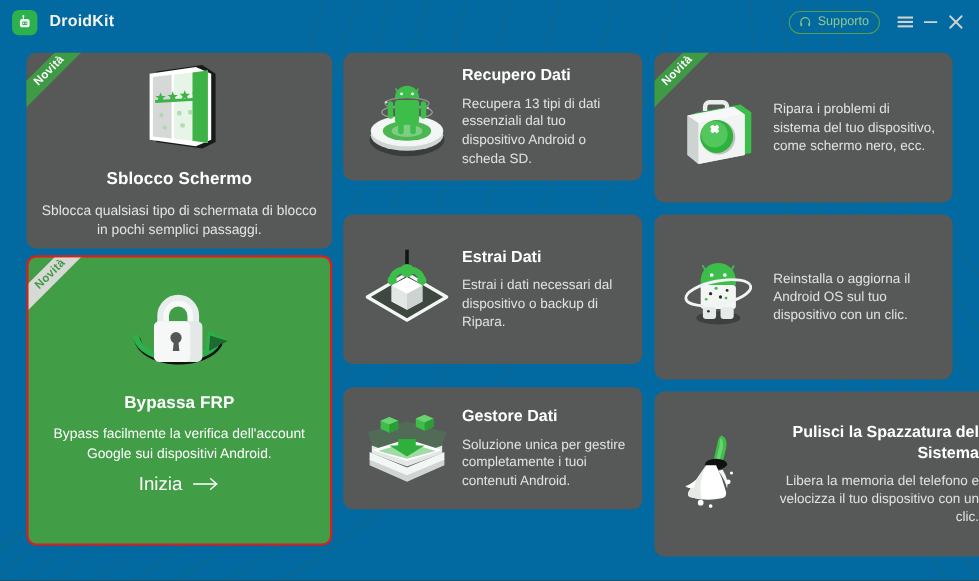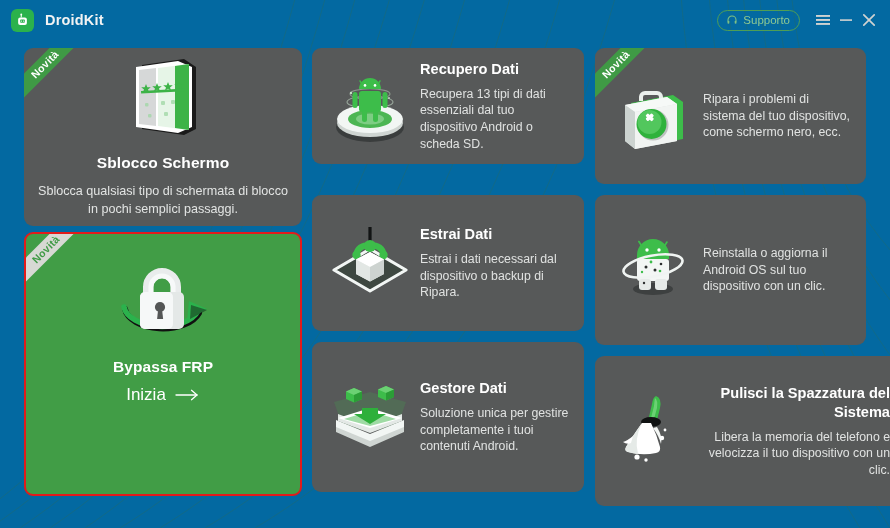--- a/index.html
+++ b/index.html
@@ -300,20 +300,21 @@
             <polygon points="80,44 96,49 79,58" fill="#111111" opacity=".45"></polygon>
             <path d="M37 33 v-7 a14 14 0 0 1 28 0 v7" fill="none" stroke="#e9ecec" stroke-width="10" stroke-linecap="round"></path>
             <path d="M40 33 v-7 a11 11 0 0 1 22 0 v7" fill="none" stroke="#f7f9f9" stroke-width="5.2" stroke-linecap="round"></path>
             <rect x="29" y="31" width="44" height="37" rx="5" fill="#e4e8e7"></rect>
             <rect x="29" y="31" width="33" height="37" rx="5" fill="#f6f8f8"></rect>
             <circle cx="49" cy="46" r="5.1" fill="#545656"></circle>
             <path d="M47.1 48.5 h4 l1 9.5 h-6 z" fill="#545656"></path>
           </svg>
         </div>
         <div class="v-title" style="margin-top:14px;">Bypassa FRP</div>
+        <div class="v-desc" style="margin-top:10px; padding:0 12px;">Bypass facilmente la verifica dell'account Google sui dispositivi Android.</div>
         <div class="start-link" style="margin-top:9px;">
           <span>Inizia</span>
           <span>
             <svg width="25" height="12" viewBox="0 0 25 12" stroke="#ffffff" stroke-width="1.3" fill="none" stroke-linecap="round" stroke-linejoin="round">
               <line x1="1" y1="6" x2="22" y2="6"></line>
               <polyline points="16.5,1.3 22,6 16.5,10.7"></polyline>
             </svg>
           </span>
         </div>
       </div>
@@ -370,21 +371,21 @@
             <polygon points="44,46 44,60.5 30,53 30,38.5" fill="#e2e7e4"></polygon>
           </svg>
         </div>
         <div class="h-text">
           <div class="h-title">Estrai Dati</div>
           <div class="h-desc">Estrai i dati necessari dal dispositivo o backup di Ripara.</div>
         </div>
       </div>
     </div>
 
-    <div class="card" style="left:312px; top:302px; width:272px; height:150px;">
+    <div class="card" style="left:312px; top:312px; width:272px; height:111px;">
       <div class="h-body">
         <div class="h-art">
           <svg width="92" height="90" viewBox="0 0 92 90">
             <polygon points="46,20 82,30 72,58 20,58 10,30" fill="#3dbd4a" opacity=".18"></polygon>
             <polygon points="46,68 80,54 80,60 46,75 12,60 12,54" fill="#cfd5d2"></polygon>
             <polygon points="46,62 80,48 80,55 46,69 12,55 12,48" fill="#f2f6f4"></polygon>
             <polygon points="46,54 78,42 78,49 46,61 14,49 14,42" fill="#e3e8e5"></polygon>
             <polygon points="46,36 78,46 46,56 14,46" fill="#ffffff"></polygon>
             <polygon points="46,39 72,47 46,54 20,47" fill="#9fdba4"></polygon>
             <polygon points="38,36 38,42 30,42 46,52 62,42 54,42 54,36" fill="#2eb03b"></polygon>

